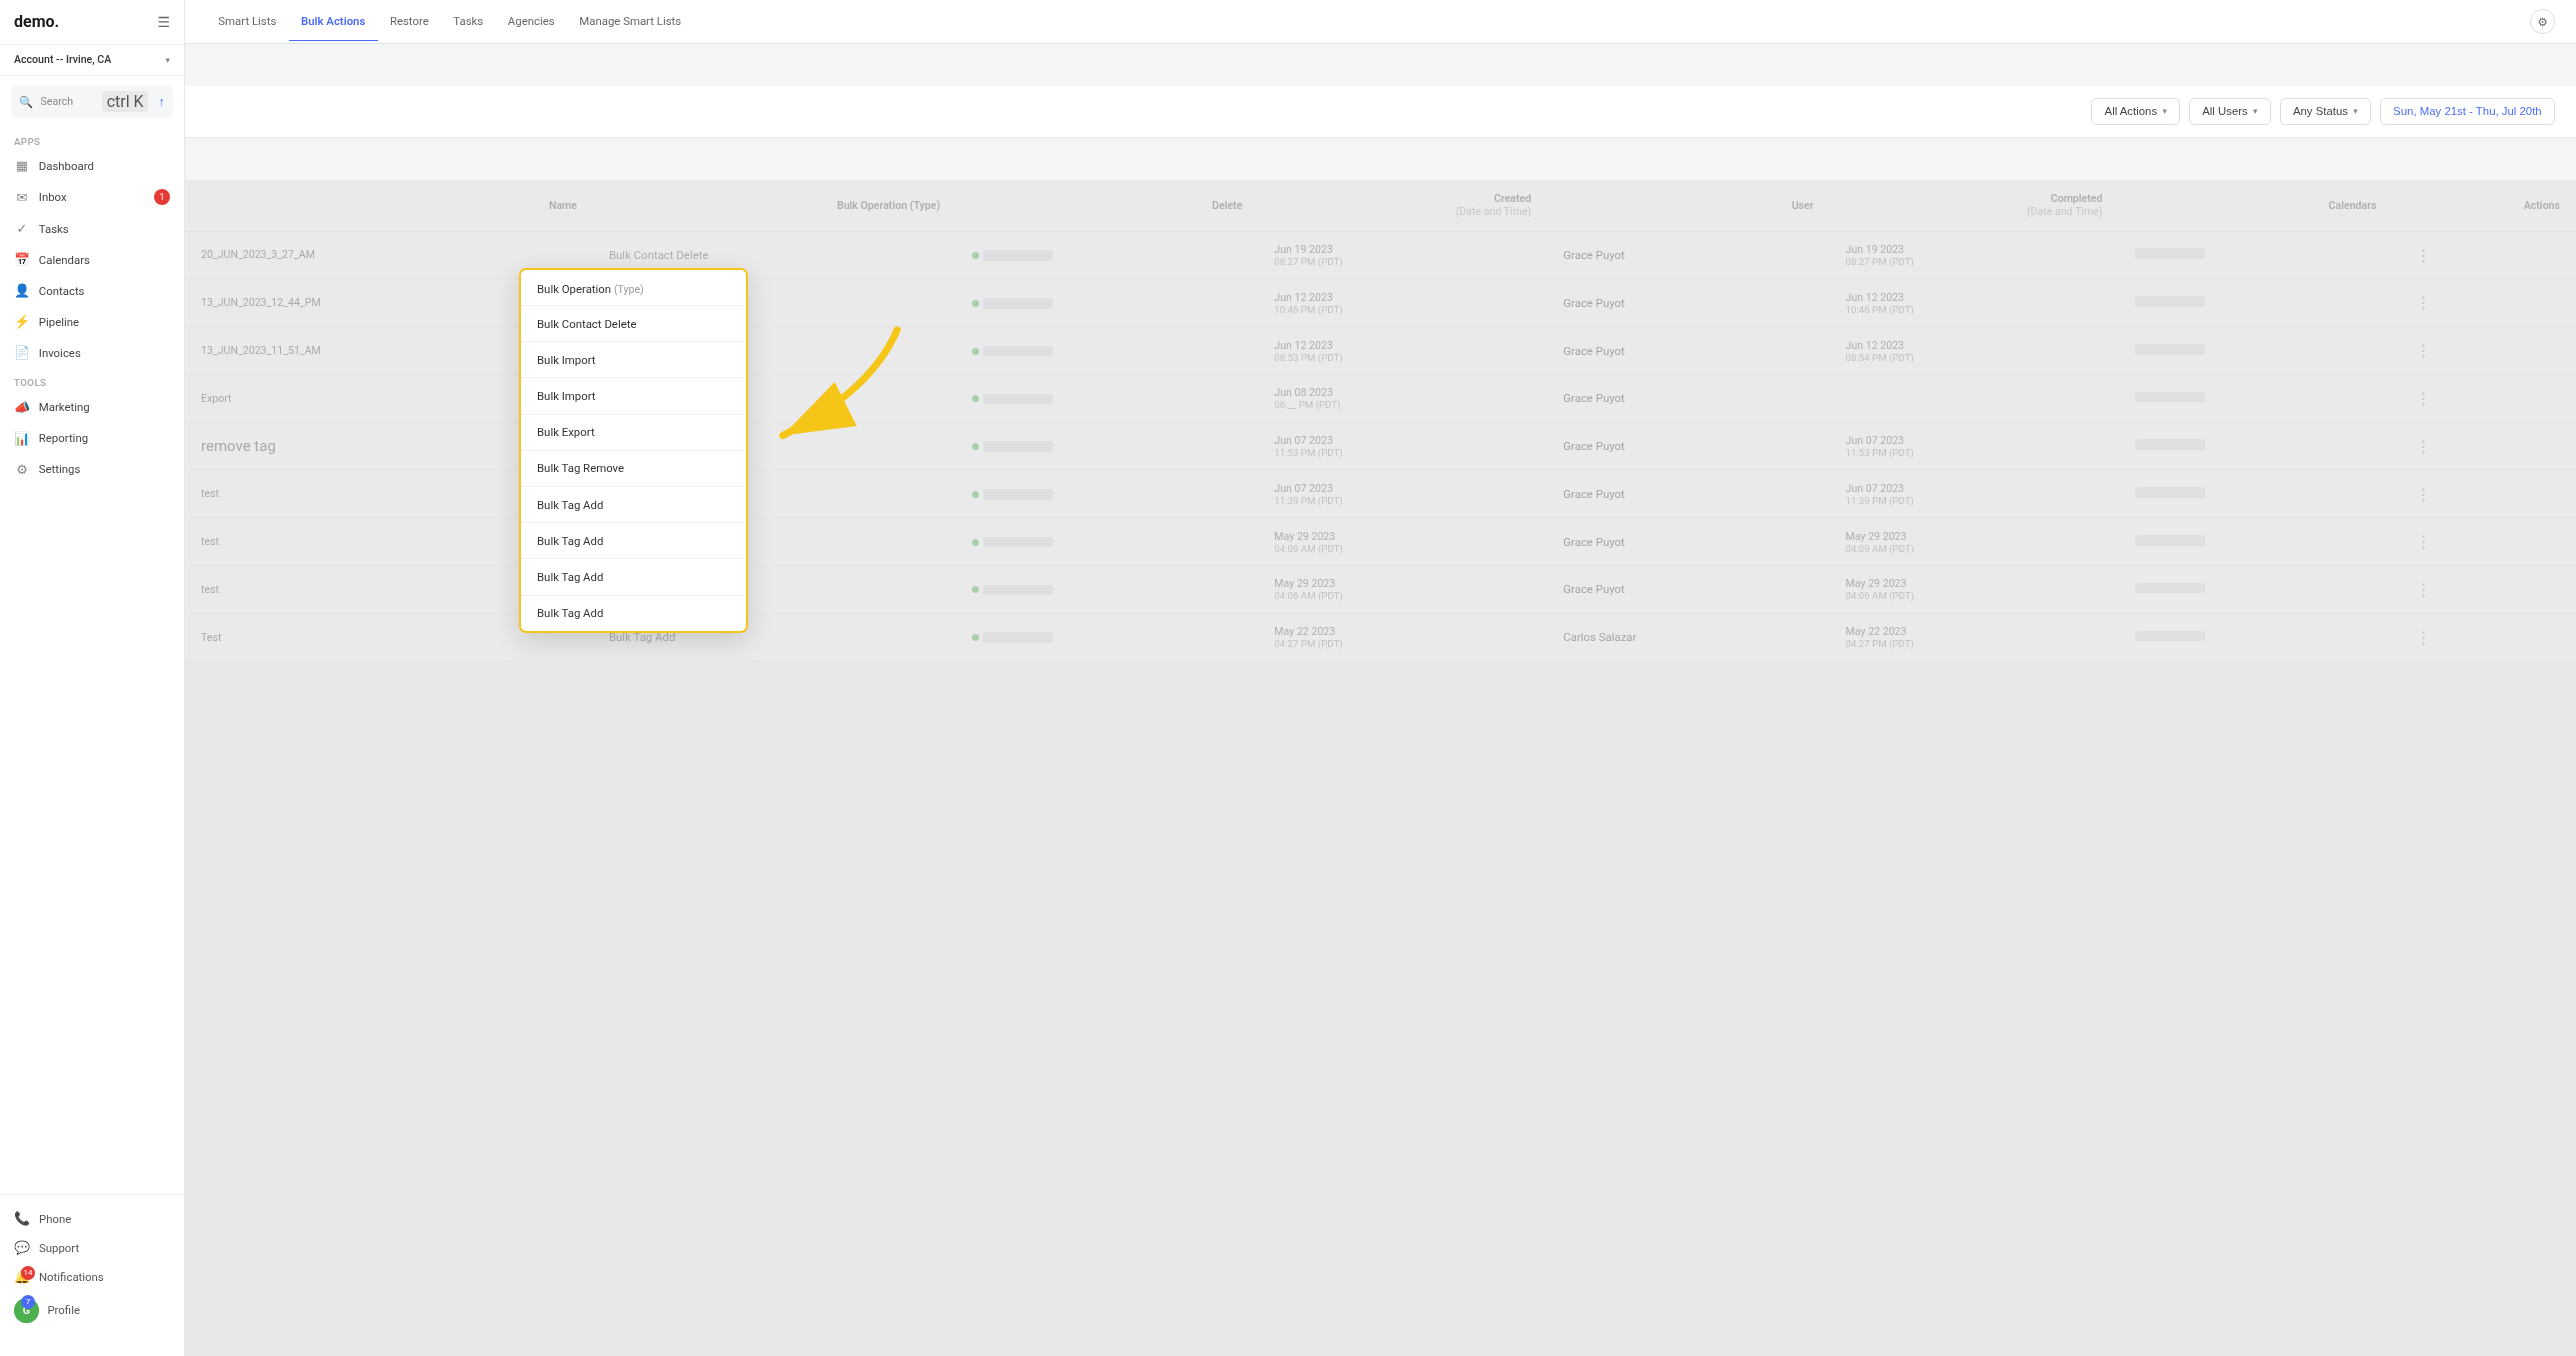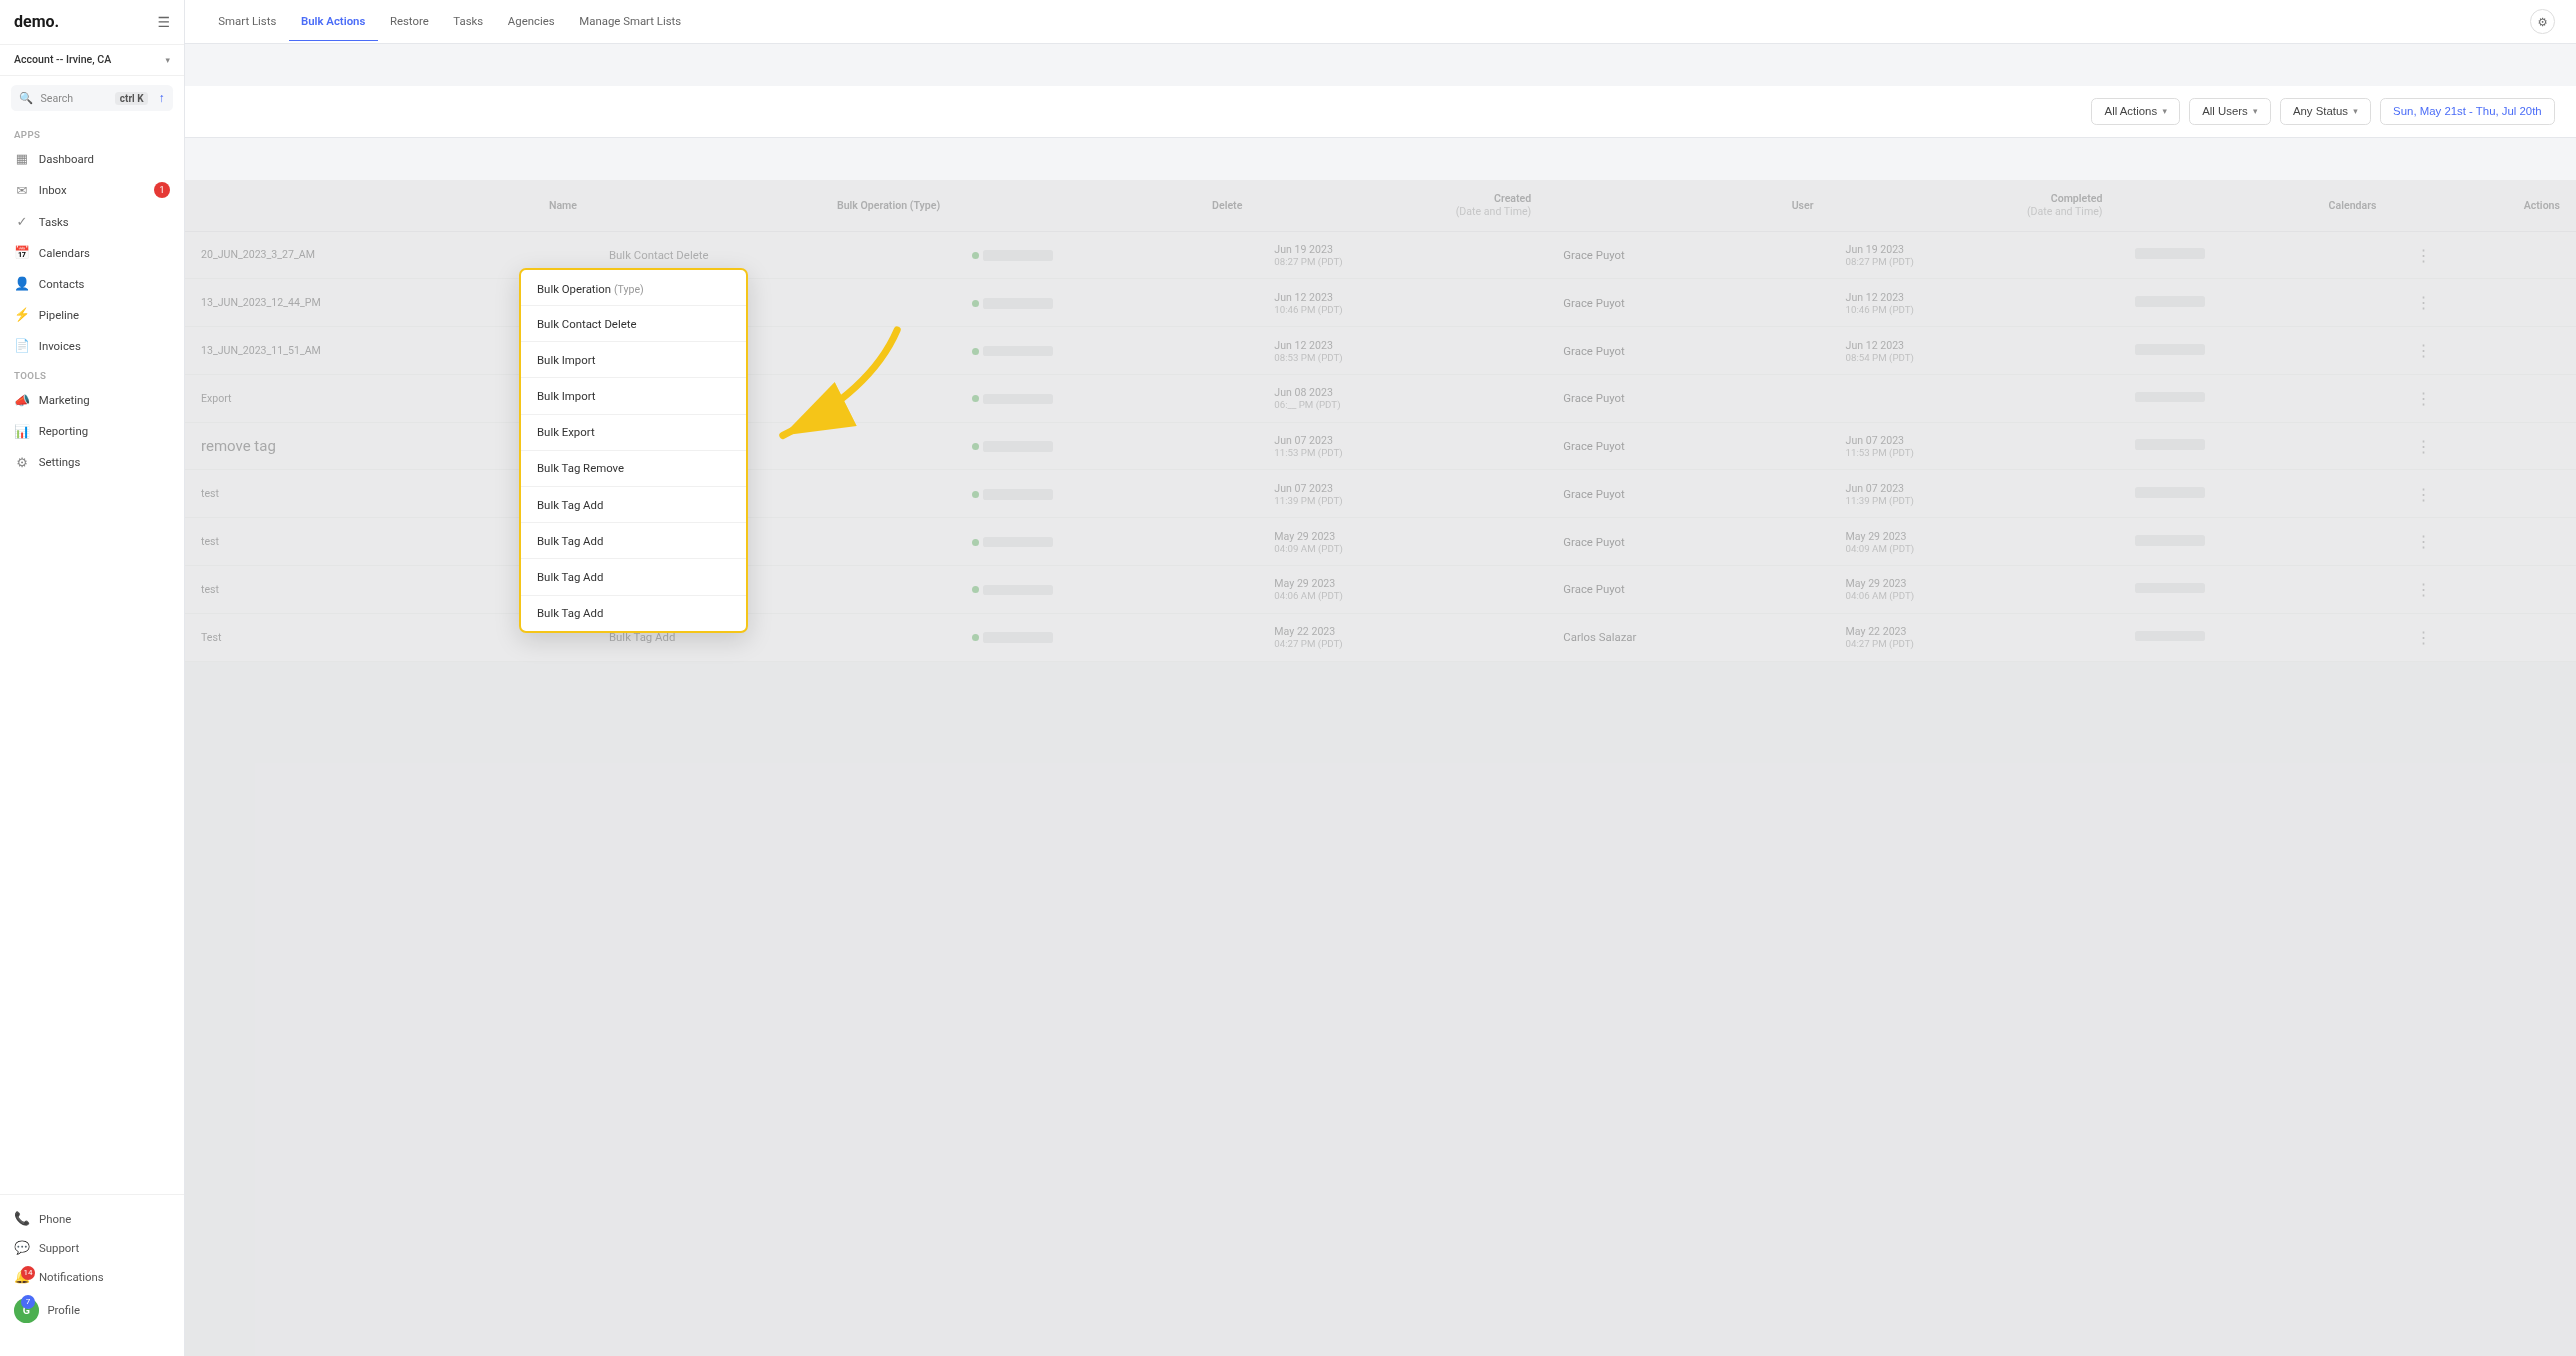--- a/index.html
+++ b/index.html
@@ -8,21 +8,21 @@
     
     .sidebar { width: 185px; min-width: 185px; background: #fff; border-right: 0.9px solid #e5e7eb; display: flex; flex-direction: column; padding-bottom: 17.6px; }
     .sidebar-header { padding: 12.3px 14px; display: flex; align-items: center; gap: 7px; border-bottom: 0.9px solid #f0f0f0; }
     .logo-text { font-size: 16px; font-weight: 700; color: #1a1a1a; }
     .hamburger { cursor: pointer; color: #666; font-size: 14px; margin-left: auto; }
     .account-selector { padding: 8.8px 14px; display: flex; align-items: center; gap: 5.3px; cursor: pointer; border-bottom: 0.9px solid #f0f0f0; }
     .account-text { font-size: 10.6px; color: #333; font-weight: 500; }
     .chevron-down { font-size: 8.8px; color: #888; margin-left: auto; }
     .search-bar { margin: 8.8px 10.6px; display: flex; align-items: center; gap: 7px; background: #f5f6f8; border-radius: 5.3px; padding: 6.2px 8.8px; cursor: pointer; }
     .search-text { color: #888; font-size: 10.6px; flex: 1; }
-    .search-shortcut { background: #e8e9eb; border-radius: 3.5px; padding: 0.9px 4.4px; font-size: 10px; color: #555; font-weight: bold; }
+    .search-shortcut { background: #e8e9eb; border-radius: 3.5px; padding: 0.9px 4.4px; font-size: 16px; color: #555; }
     .search-icon-box { color: #5b7cfa; }
     .nav-section-label { padding: 8.8px 14px 3.5px; font-size: 9.7px; color: #aaa; font-weight: 600; text-transform: uppercase; letter-spacing: 0.4px; }
     .nav-item { display: flex; align-items: center; gap: 8.8px; padding: 8px 14px; cursor: pointer; color: #444; border-radius: 0; transition: background 0.15s; }
     .nav-icon { width: 16px; text-align: center; font-size: 13px; color: #888; }
     .nav-label { font-size: 11.4px; }
     .nav-badge { background: #e53935; color: #fff; border-radius: 50%; width: 16px; height: 16px; font-size: 8.8px; display: flex; align-items: center; justify-content: center; margin-left: auto; }
     .sidebar-bottom { margin-top: auto; padding: 8.8px 0; border-top: 0.9px solid #f0f0f0; }
     .bottom-item { display: flex; align-items: center; gap: 8.8px; padding: 7px 14px; cursor: pointer; color: #555; position: relative; }
     .bottom-badge { background: #4a6cf7; color: #fff; border-radius: 50%; width: 14px; height: 14px; font-size: 8px; display: flex; align-items: center; justify-content: center; position: absolute; top: 3.5px; left: 21px; }
     .bottom-badge-red { background: #e53935; }

